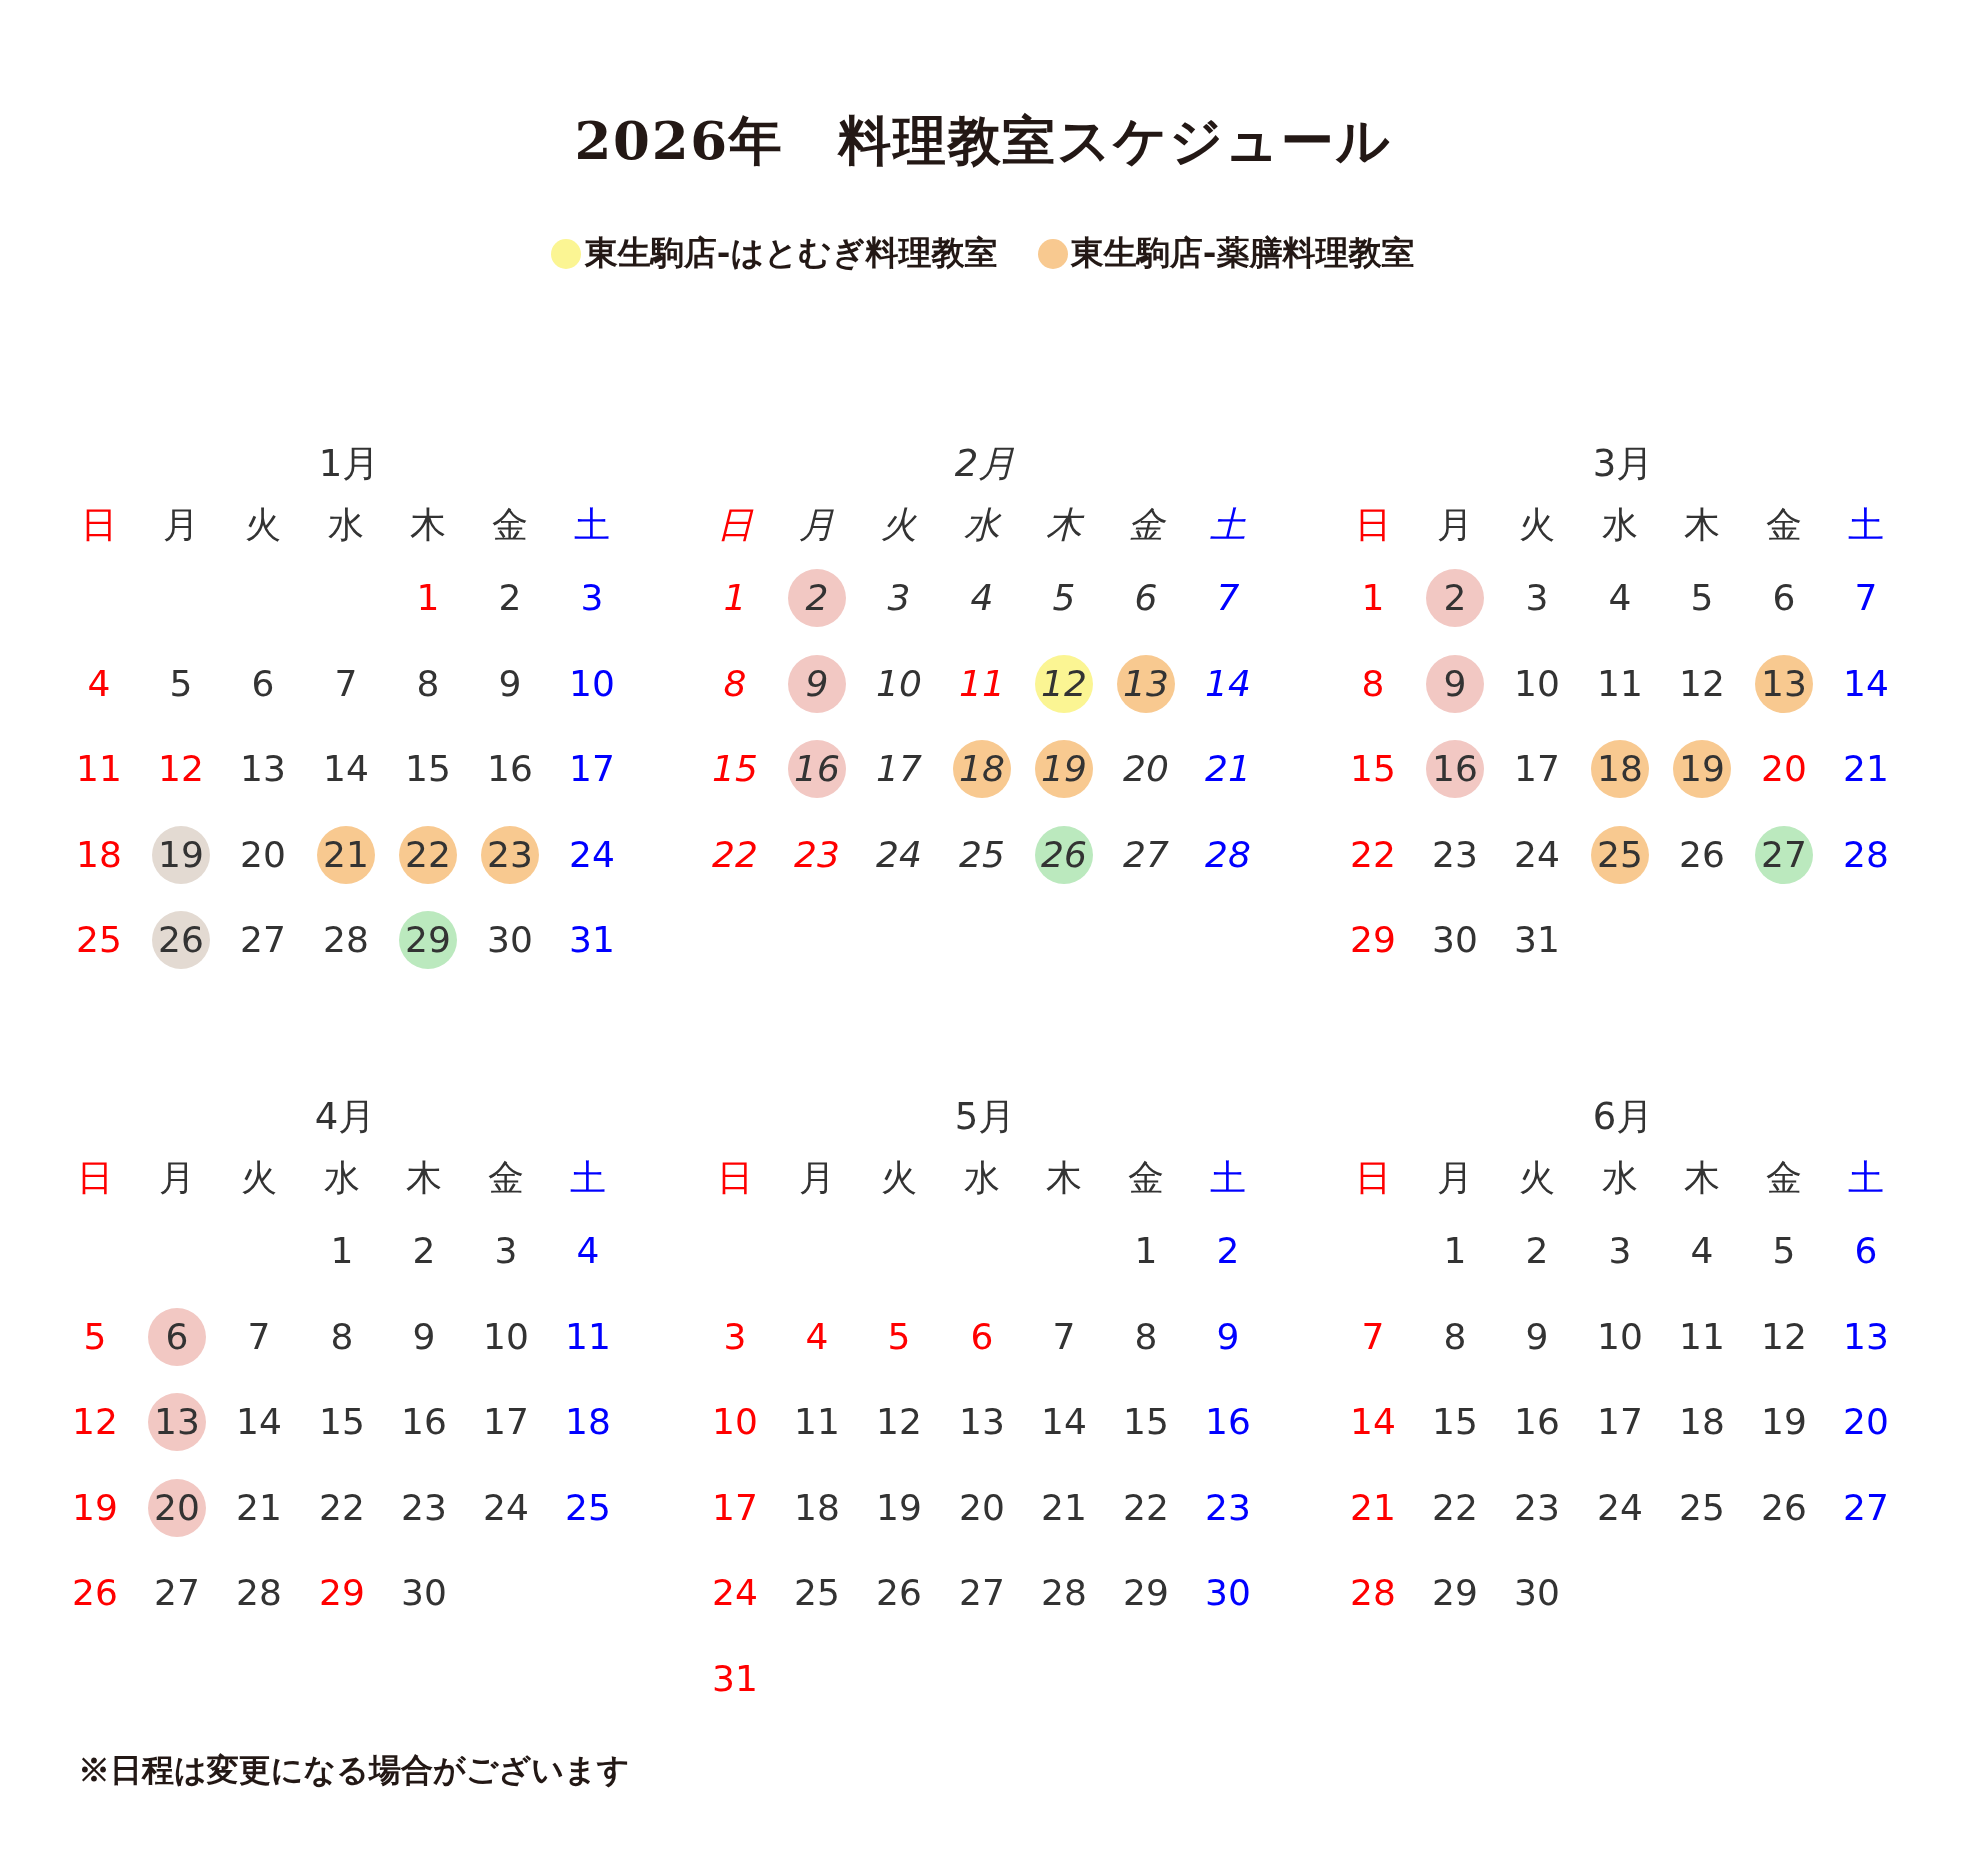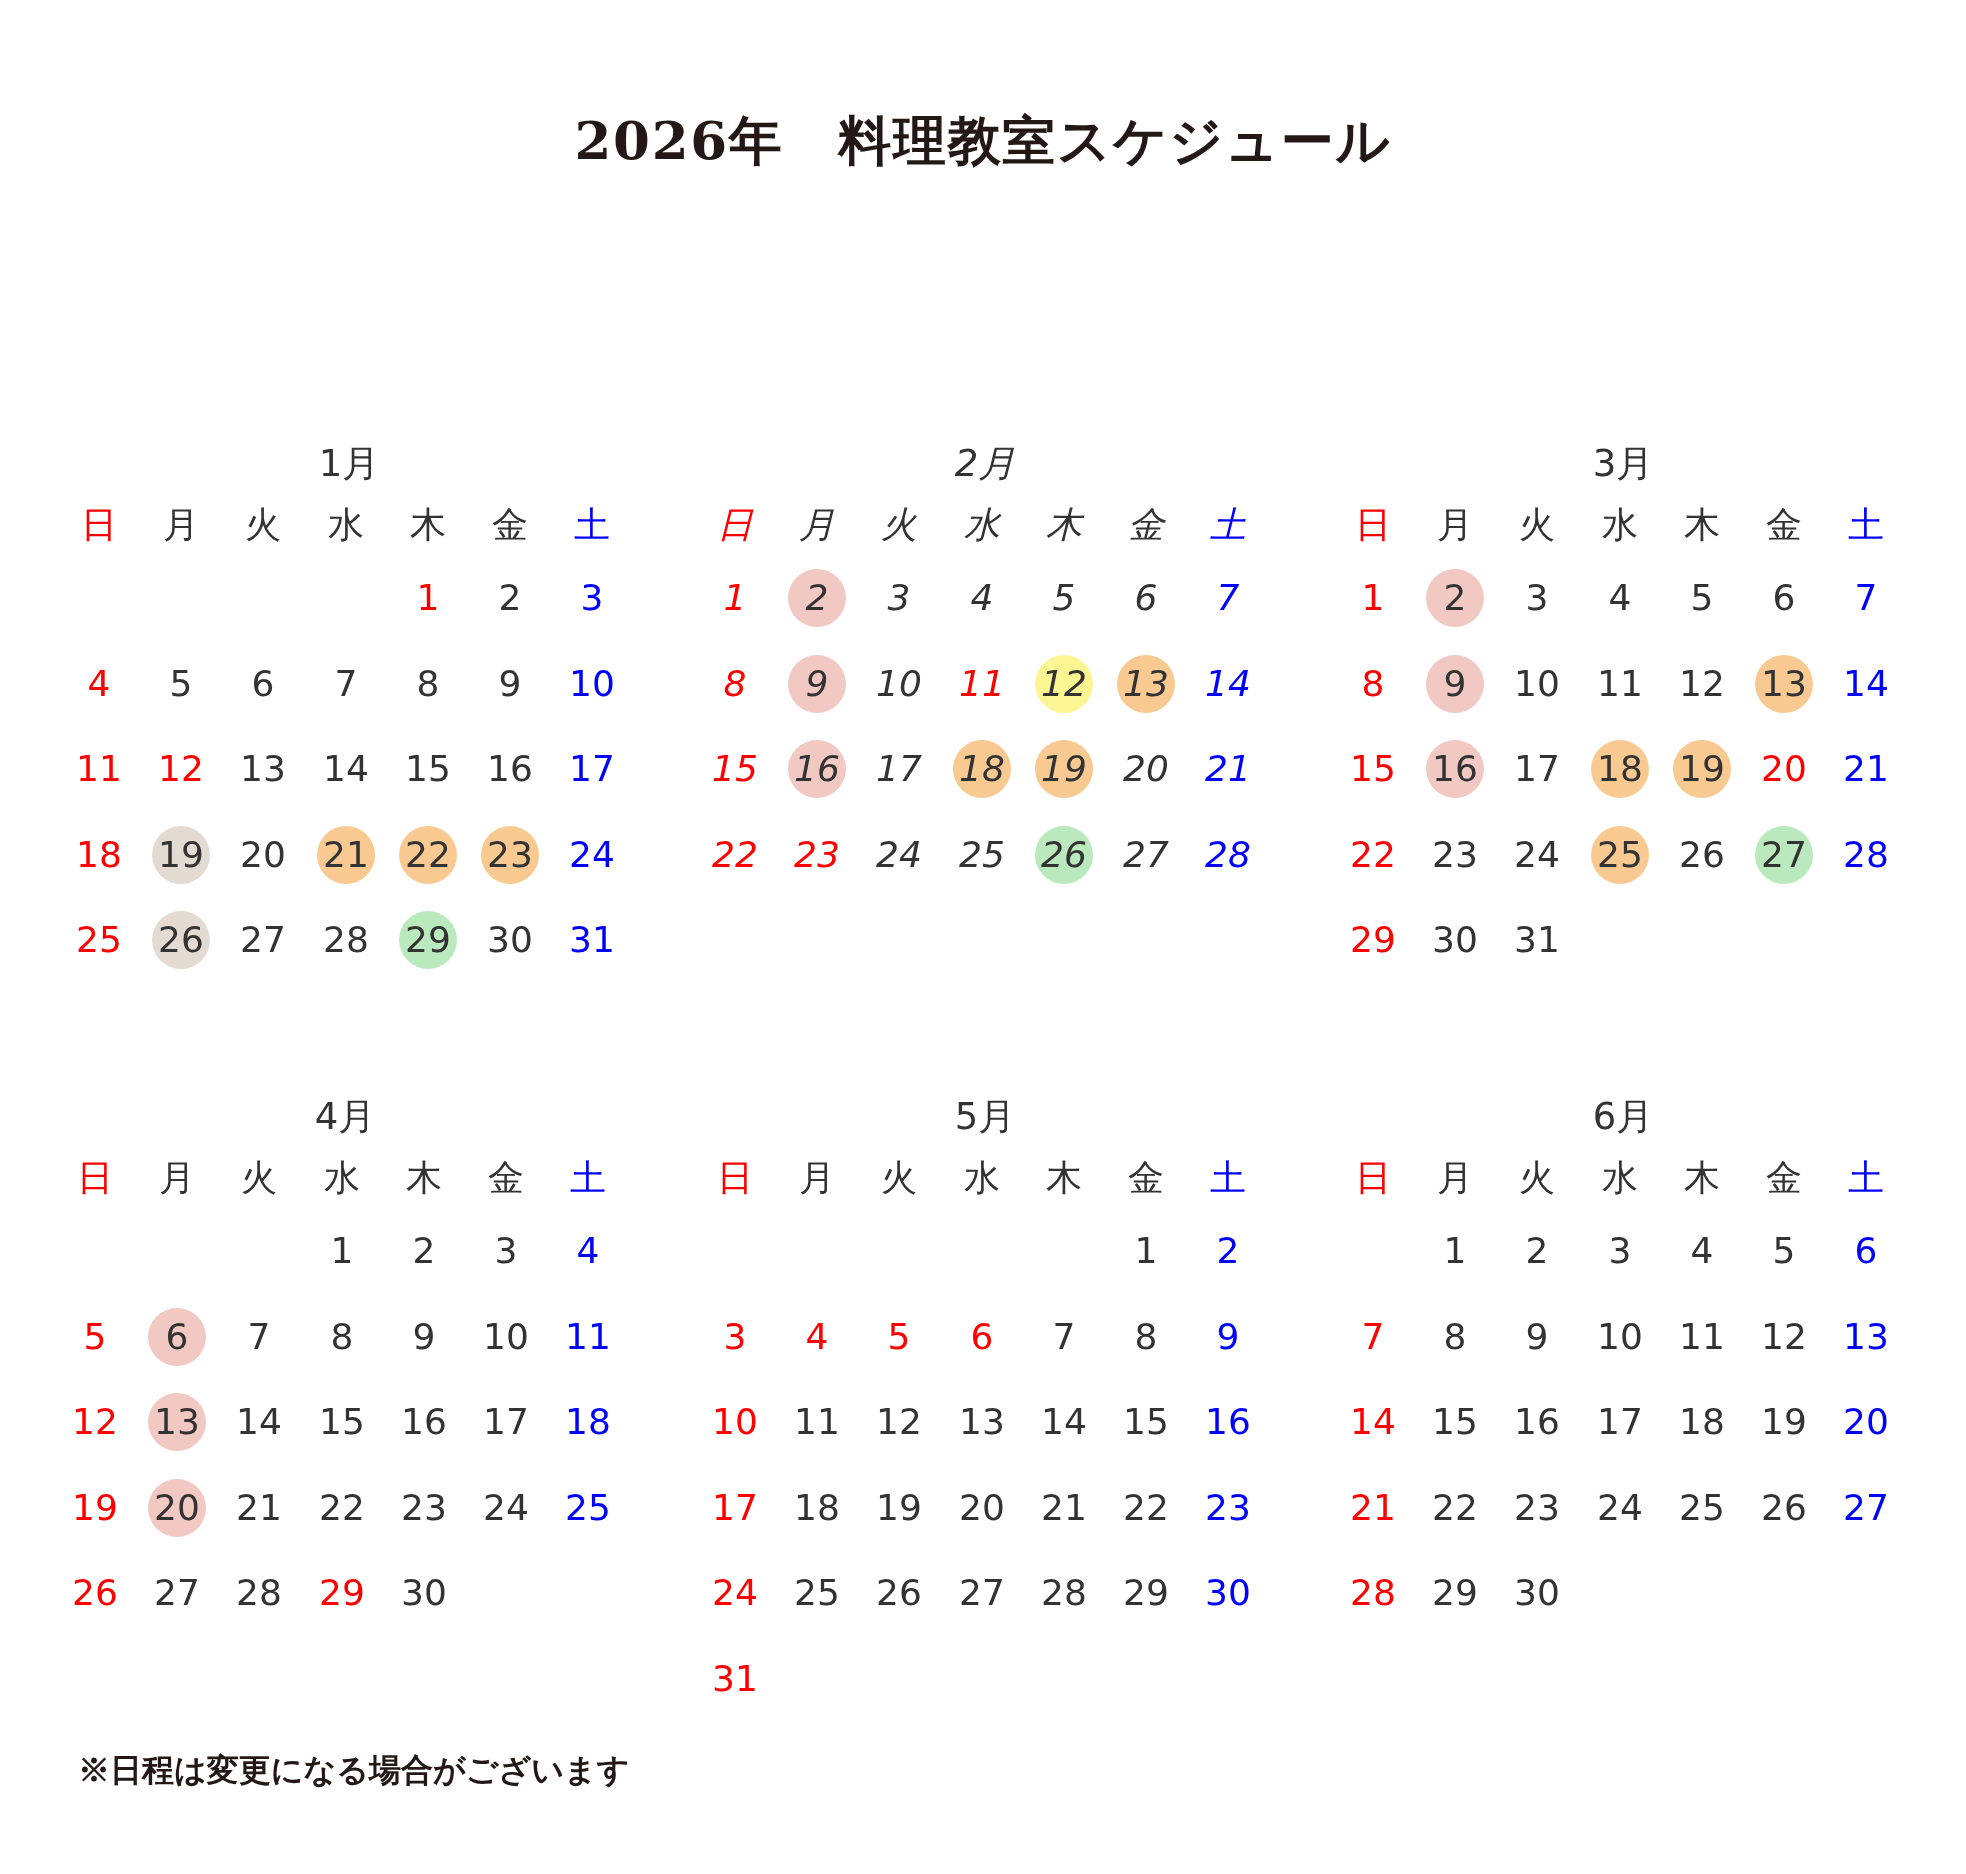--- a/index.html
+++ b/index.html
@@ -44,20 +44,28 @@
     font-family: "DejaVu Serif", "Liberation Serif", serif; font-weight: bold;
     font-size: 32px; color: #231815;
   }
 </style>
 </head>
 <body>
 
 <div class="title">2026年　料理教室スケジュール</div>
 
 <div class="legend-row r1">
+  <div class="legend-item">
+    <span class="legend-dot" style="background: rgb(251, 245, 147);"></span>
+    <span>東生駒店-はとむぎ料理教室</span>
+  </div>
+  <div class="legend-item">
+    <span class="legend-dot" style="background: rgb(248, 201, 144);"></span>
+    <span>東生駒店-薬膳料理教室</span>
+  </div>
 </div>
 
 <div class="legend-row r2">
 </div>
 
 <div class="month" style="left:58px; top:439px;">
   <div class="month-title">1月</div>
   <div class="grid">
       <div class="cell sun" style="left: 0px; top: 0px;"><span class="num">日</span></div>
       <div class="cell wk" style="left: 82px; top: 0px;"><span class="num">月</span></div>

